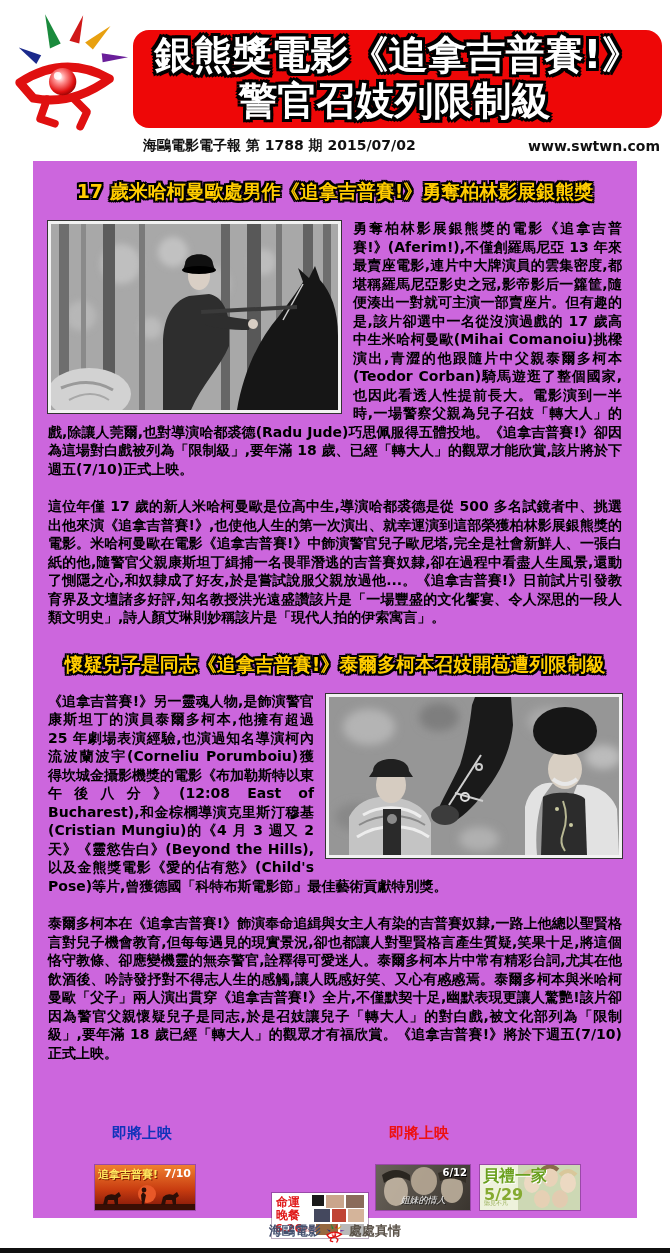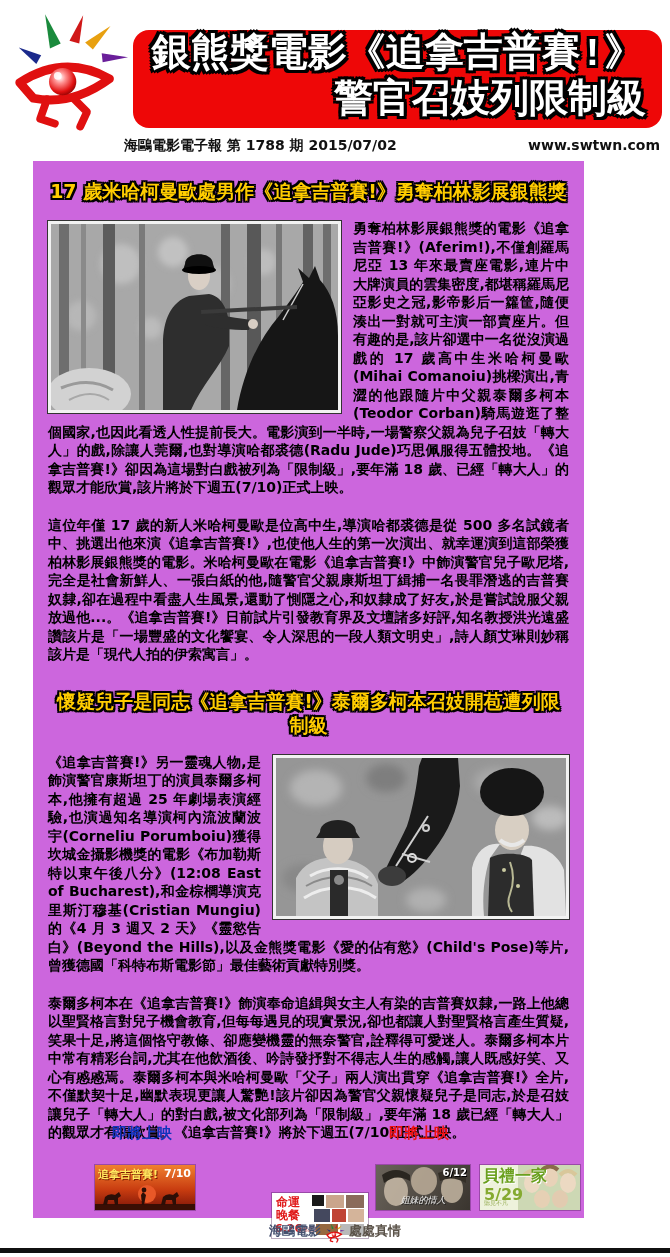--- a/index.html
+++ b/index.html
@@ -6,38 +6,38 @@
   body{
     width:670px;height:1257px;background:#ffffff;position:relative;
     font-family:"DejaVu Sans","Liberation Sans",sans-serif;overflow:hidden;
   }
   .page{position:absolute;inset:0;}
 
   
   .logo-main{position:absolute;left:8px;top:4px;width:122px;height:128px;}
   .banner{
     position:absolute;left:133px;top:30px;width:529px;height:98px;
-    background:#ee0707;border-radius:16px;padding:2px 10px;box-sizing:border-box;font-family:Liberation Mono, monospace;
+    background:#ee0707;border-radius:16px;padding:2px 10px;box-sizing:border-box;
   }
   .banner-l1,.banner-l2{
     font-weight:bold;color:#ffffff;font-size:39px;line-height:46px;white-space:nowrap;
     text-shadow:-3px -3px 0 #000,3px -3px 0 #000,-3px 3px 0 #000,3px 3px 0 #000,
                 -3px 0 0 #000,3px 0 0 #000,0 -3px 0 #000,0 3px 0 #000;
     letter-spacing:0px;
   }
   .banner-l1{text-align:center;}
-  .banner-l2{text-align:right;padding-right:6px;}
+  .banner-l2{text-align:center;padding-right:6px;}
   .issue-row{
-    position:absolute;left:124px;right:10px;top:137px;display:flex;
-    justify-content:space-between;font-size:14px;font-weight:bold;color:#111;
+    position:absolute;left:143px;right:10px;top:137px;display:flex;
+    justify-content:space-between;font-size:14px;font-weight:bold;color:#111;align-items:center;
   }
 
   
   .content{
-    position:absolute;left:33px;top:161px;width:551px;height:1057px;
+    position:absolute;left:33px;top:161px;width:604px;height:1057px;
     background:#cc66dd;box-sizing:border-box;padding:12px 15px 0 15px;
   }
   .headline{
     margin:6px 0 16px 0;text-align:center;font-size:19px;font-weight:bold;color:#ffcc00;
     text-shadow:-2px -2px 0 #000,2px -2px 0 #000,-2px 2px 0 #000,2px 2px 0 #000,
                 -2px 0 0 #000,2px 0 0 #000,0 -2px 0 #000,0 2px 0 #000;
     letter-spacing:0px;line-height:24px;
   }
   .article{color:#000;}
   .article p{

